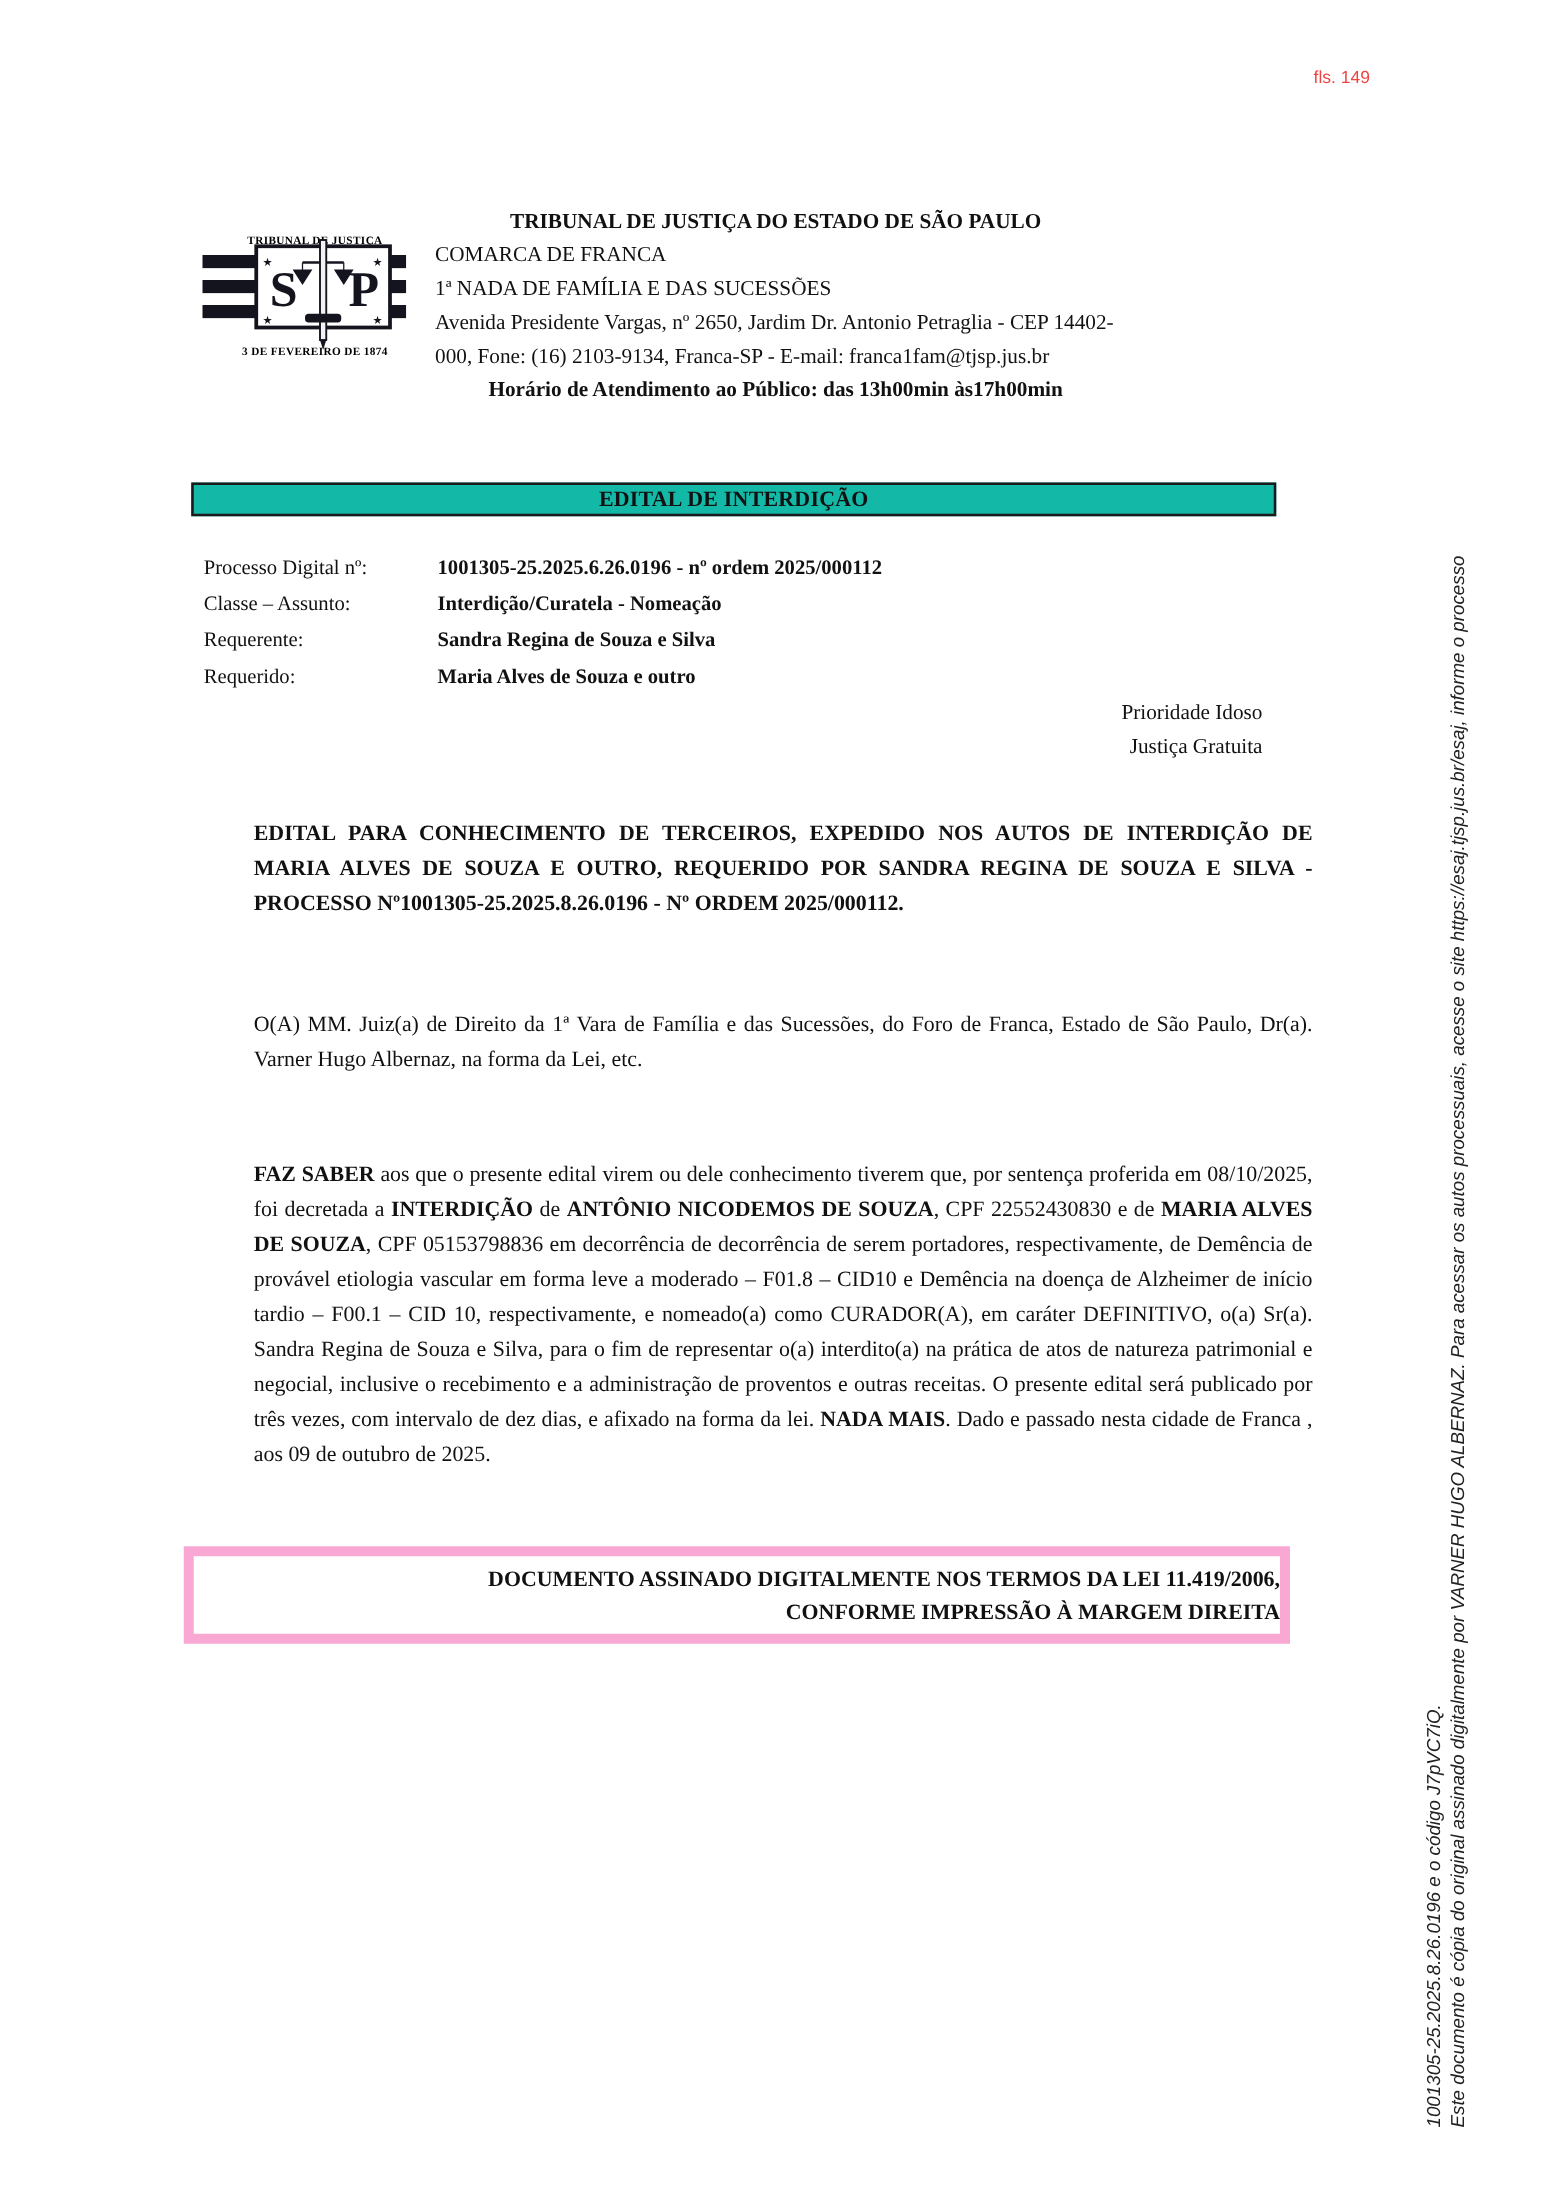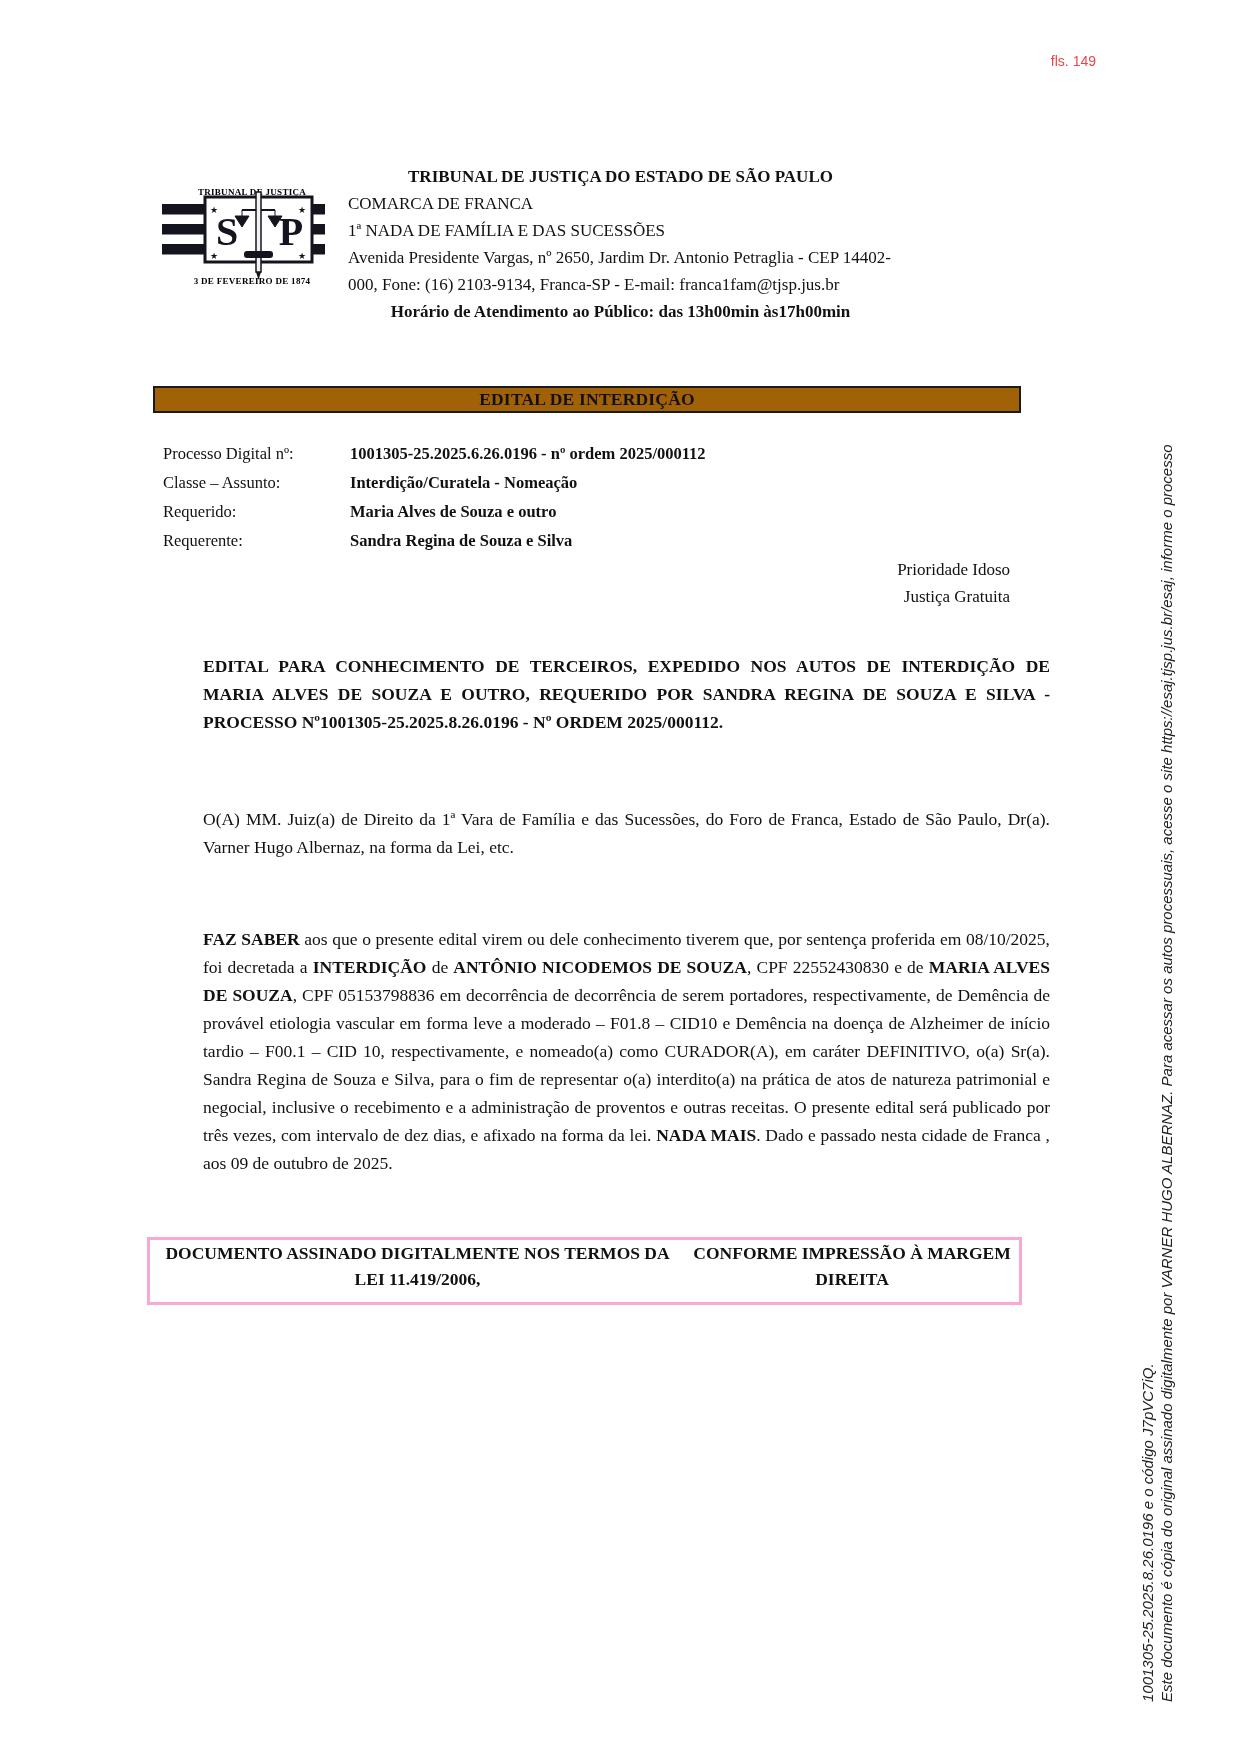--- a/index.html
+++ b/index.html
@@ -24,43 +24,43 @@
   .court-info{
     position:absolute;left:200px;top:3px;width:545px;
     font-size:17px;line-height:27px;
   }
   .court-info .line{white-space:nowrap;}
   .court-info .wrap{white-space:normal;}
 
   
   .edital-box{
     left:153px;top:386px;width:864px;height:23px;
-    background:#a16207;border:2px solid #1a1a1a;
+    background:#14b8a6;border:2px solid #1a1a1a;
     display:flex;align-items:center;justify-content:center;
   }
   .edital-box span{font-weight:bold;font-size:17.5px;letter-spacing:0.2px;}
 
   
   .process{left:163px;top:444px;width:847px;font-size:16.5px;}
   .process .row{display:grid;grid-template-columns:187px 1fr;height:29px;align-items:start;}
   .process .val{font-weight:bold;}
 
   .badges{top:556px;right:230px;text-align:right;font-size:17px;line-height:27px;margin-left:40px;}
 
   
   .par{left:163px;width:847px;font-size:17.5px;line-height:28px;}
   .heading-par{top:652px;font-weight:bold;}
   .judge-par{top:805px;}
   .faz-par{top:925px;}
 
   
   .sig-box{
     left:147px;top:1237px;width:869px;height:62px;
-    border:3px solid #f9a8d4;background:#fff;
-    display:flex;flex-direction:row;align-items:flex-start;justify-content:center;
+    border:8px solid #f9a8d4;background:#fff;
+    display:flex;flex-direction:column;align-items:flex-end;justify-content:center;
     text-align:center;font-weight:bold;font-size:17.5px;line-height:26px;
   }
 
   
   .mnote{
     font-family:"Liberation Sans", sans-serif;font-style:italic;
     font-size:15px;color:#222;white-space:nowrap;
     transform:rotate(-90deg);transform-origin:0 0;
   }
   .mnote1{left:1158px;top:1702px;}
@@ -131,26 +131,26 @@
 <div class="abs process">
   <div class="row">
     <span>Processo Digital nº:</span>
     <span class="val">1001305-25.2025.6.26.0196 - nº ordem 2025/000112</span>
   </div>
   <div class="row">
     <span>Classe – Assunto:</span>
     <span class="val">Interdição/Curatela - Nomeação</span>
   </div>
   <div class="row">
+    <span>Requerente:</span>
+    <span class="val">Sandra Regina de Souza e Silva</span>
+  </div>
+  <div class="row">
     <span>Requerido:</span>
     <span class="val">Maria Alves de Souza e outro</span>
-  </div>
-  <div class="row">
-    <span>Requerente:</span>
-    <span class="val">Sandra Regina de Souza e Silva</span>
   </div>
 </div>
 
 <div class="abs badges">
   <div>Prioridade Idoso</div>
   <div>Justiça Gratuita</div>
 </div>
 
 <p class="abs par heading-par justify">EDITAL PARA CONHECIMENTO DE TERCEIROS, EXPEDIDO NOS AUTOS DE INTERDIÇÃO DE MARIA ALVES DE SOUZA E OUTRO, REQUERIDO POR SANDRA REGINA DE SOUZA E SILVA - PROCESSO Nº1001305-25.2025.8.26.0196 - Nº ORDEM 2025/000112.</p>
 

